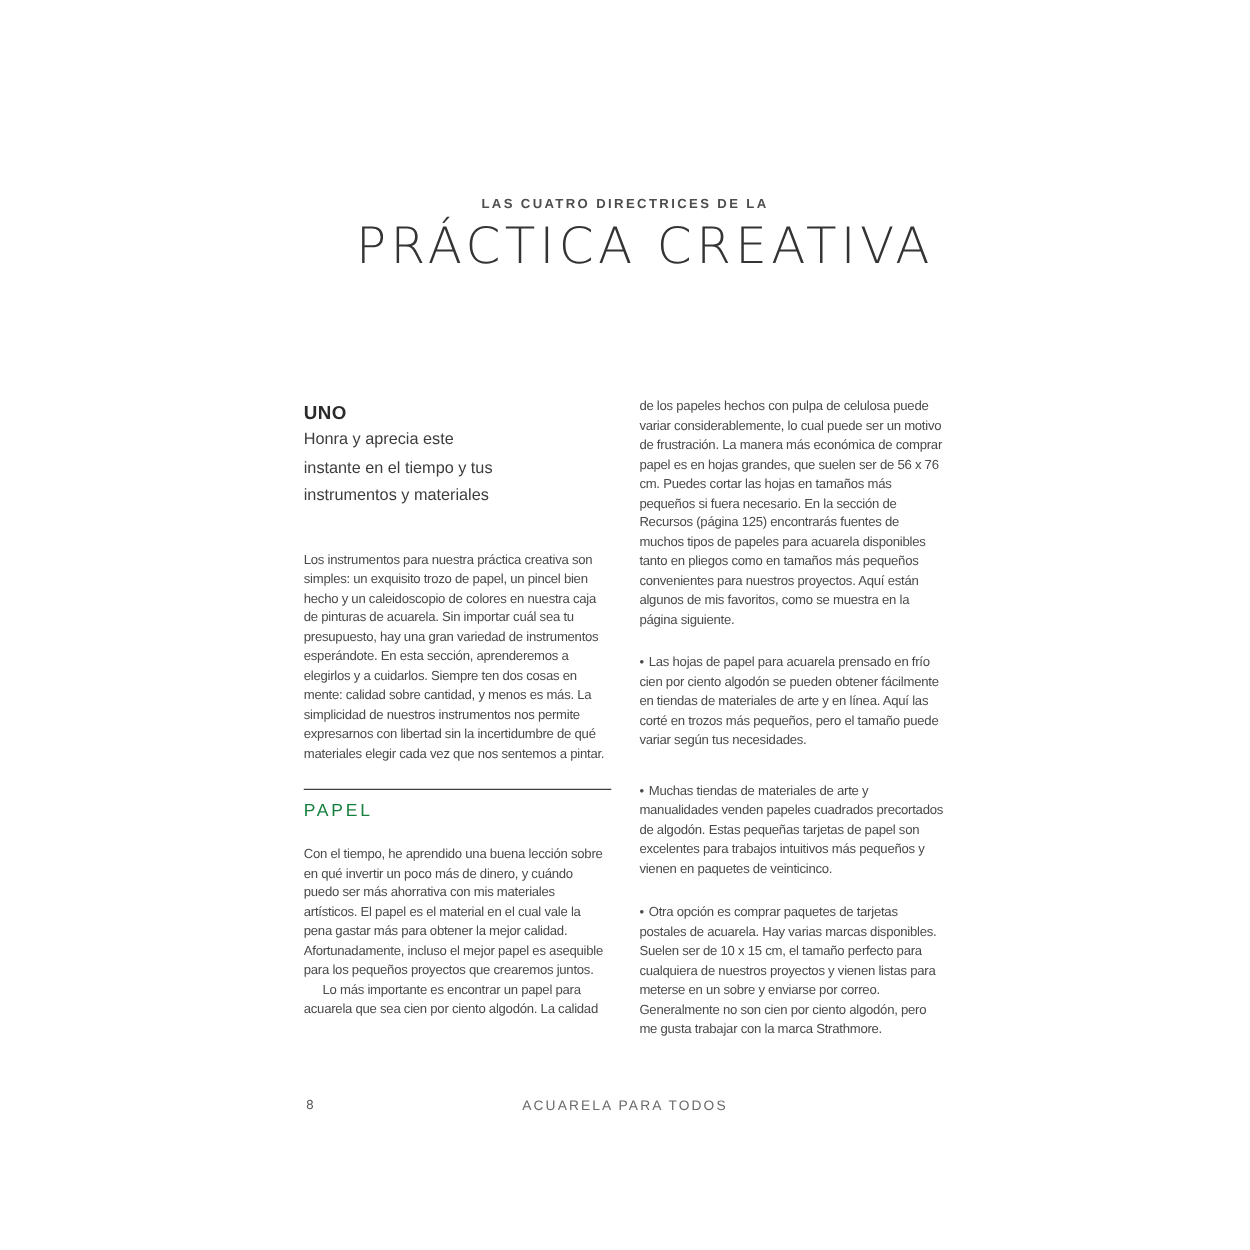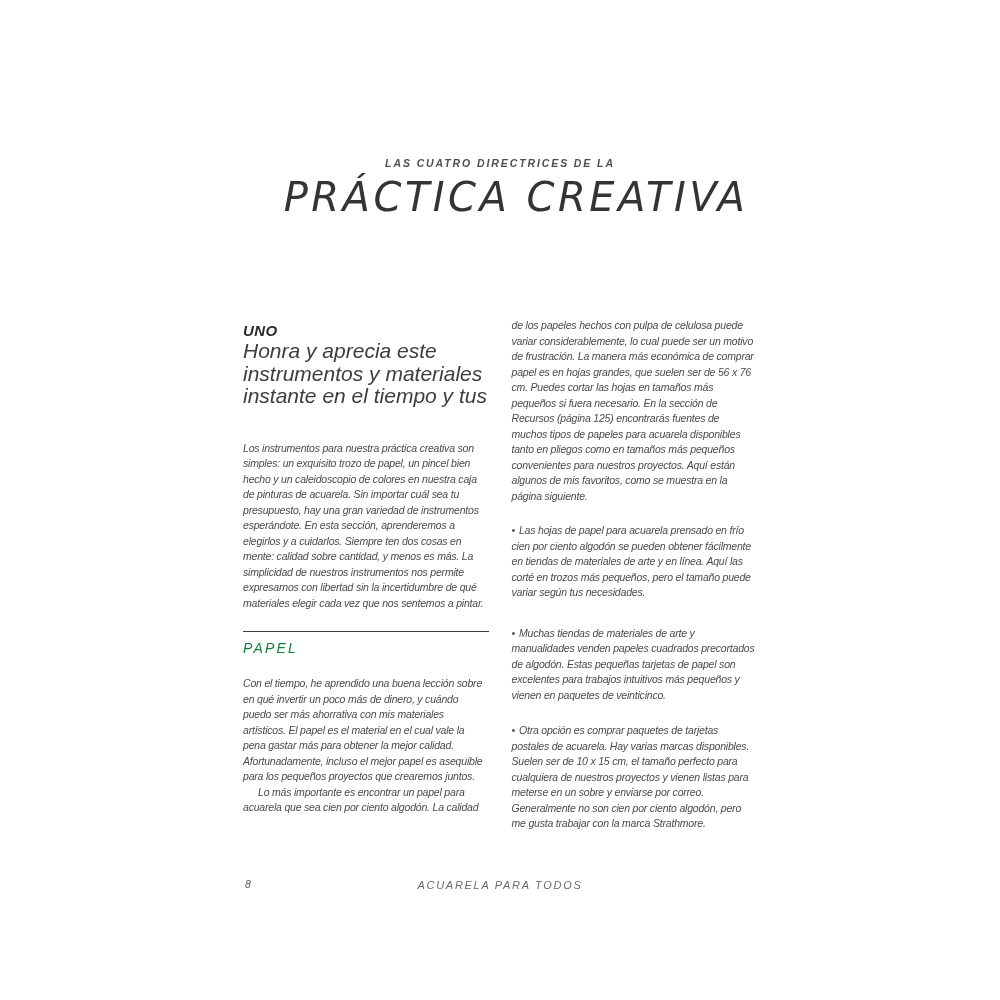--- a/index.html
+++ b/index.html
@@ -16,21 +16,20 @@
     font-family:"Liberation Sans", sans-serif;
     -webkit-font-smoothing:antialiased;
   }
   .page{
     position:relative;
     width:1000px;
     height:1000px;
     background:var(--page-background);
     overflow:hidden;
     margin:0 auto;
-    font-style:italic;
   }
   
   .kicker{
     position:absolute;
     top:157px; left:0; right:0;
     text-align:center;
     font-size:10.5px;
     font-weight:600;
     letter-spacing:1.9px;
     color:#4e4e4e;
@@ -68,21 +67,21 @@
   .col-right{padding-top:12px;}
 
   .section-number{
     font-size:15px;
     line-height:18px;
     font-weight:700;
     letter-spacing:0.4px;
     color:#2b2b2b;
   }
   .subtitle{
-    font-size:21px;
+    font-size:13px;
     line-height:22.5px;
     letter-spacing:0;
     color:#3d3d3d;
   }
   .intro{margin-top:33px;}
   .rule{
     border:0;
     border-top:1px solid var(--rule-color);
     margin-top:20px;
   }
@@ -133,22 +132,22 @@
   <div class="kicker">LAS CUATRO DIRECTRICES DE LA</div>
   <h1 class="title">PRÁCTICA CREATIVA</h1>
 
   <div class="columns">
 
     <div class="col col-left">
       <div class="section-number">UNO</div>
 
       <div class="subtitle">
         <div>Honra y aprecia este</div>
+        <div>instante en el tiempo y tus</div>
         <div>instrumentos y materiales</div>
-        <div>instante en el tiempo y tus</div>
       </div>
 
       <p class="intro">Los instrumentos para nuestra práctica creativa son simples: un exquisito trozo de papel, un pincel bien hecho y un caleidoscopio de colores en nuestra caja de pinturas de acuarela. Sin importar cuál sea tu presupuesto, hay una gran variedad de instrumentos esperándote. En esta sección, aprenderemos a elegirlos y a cuidarlos. Siempre ten dos cosas en mente: calidad sobre cantidad, y menos es más. La simplicidad de nuestros instrumentos nos permite expresarnos con libertad sin la incertidumbre de qué materiales elegir cada vez que nos sentemos a pintar.</p>
 
       <hr class="rule">
 
       <div class="papel-heading">PAPEL</div>
 
       <p class="papel-p1">Con el tiempo, he aprendido una buena lección sobre en qué invertir un poco más de dinero, y cuándo puedo ser más ahorrativa con mis materiales artísticos. El papel es el material en el cual vale la pena gastar más para obtener la mejor calidad. Afortunadamente, incluso el mejor papel es asequible para los pequeños proyectos que crearemos juntos.</p>
       <p class="papel-p2">Lo más importante es encontrar un papel para acuarela que sea cien por ciento algodón. La calidad</p>

